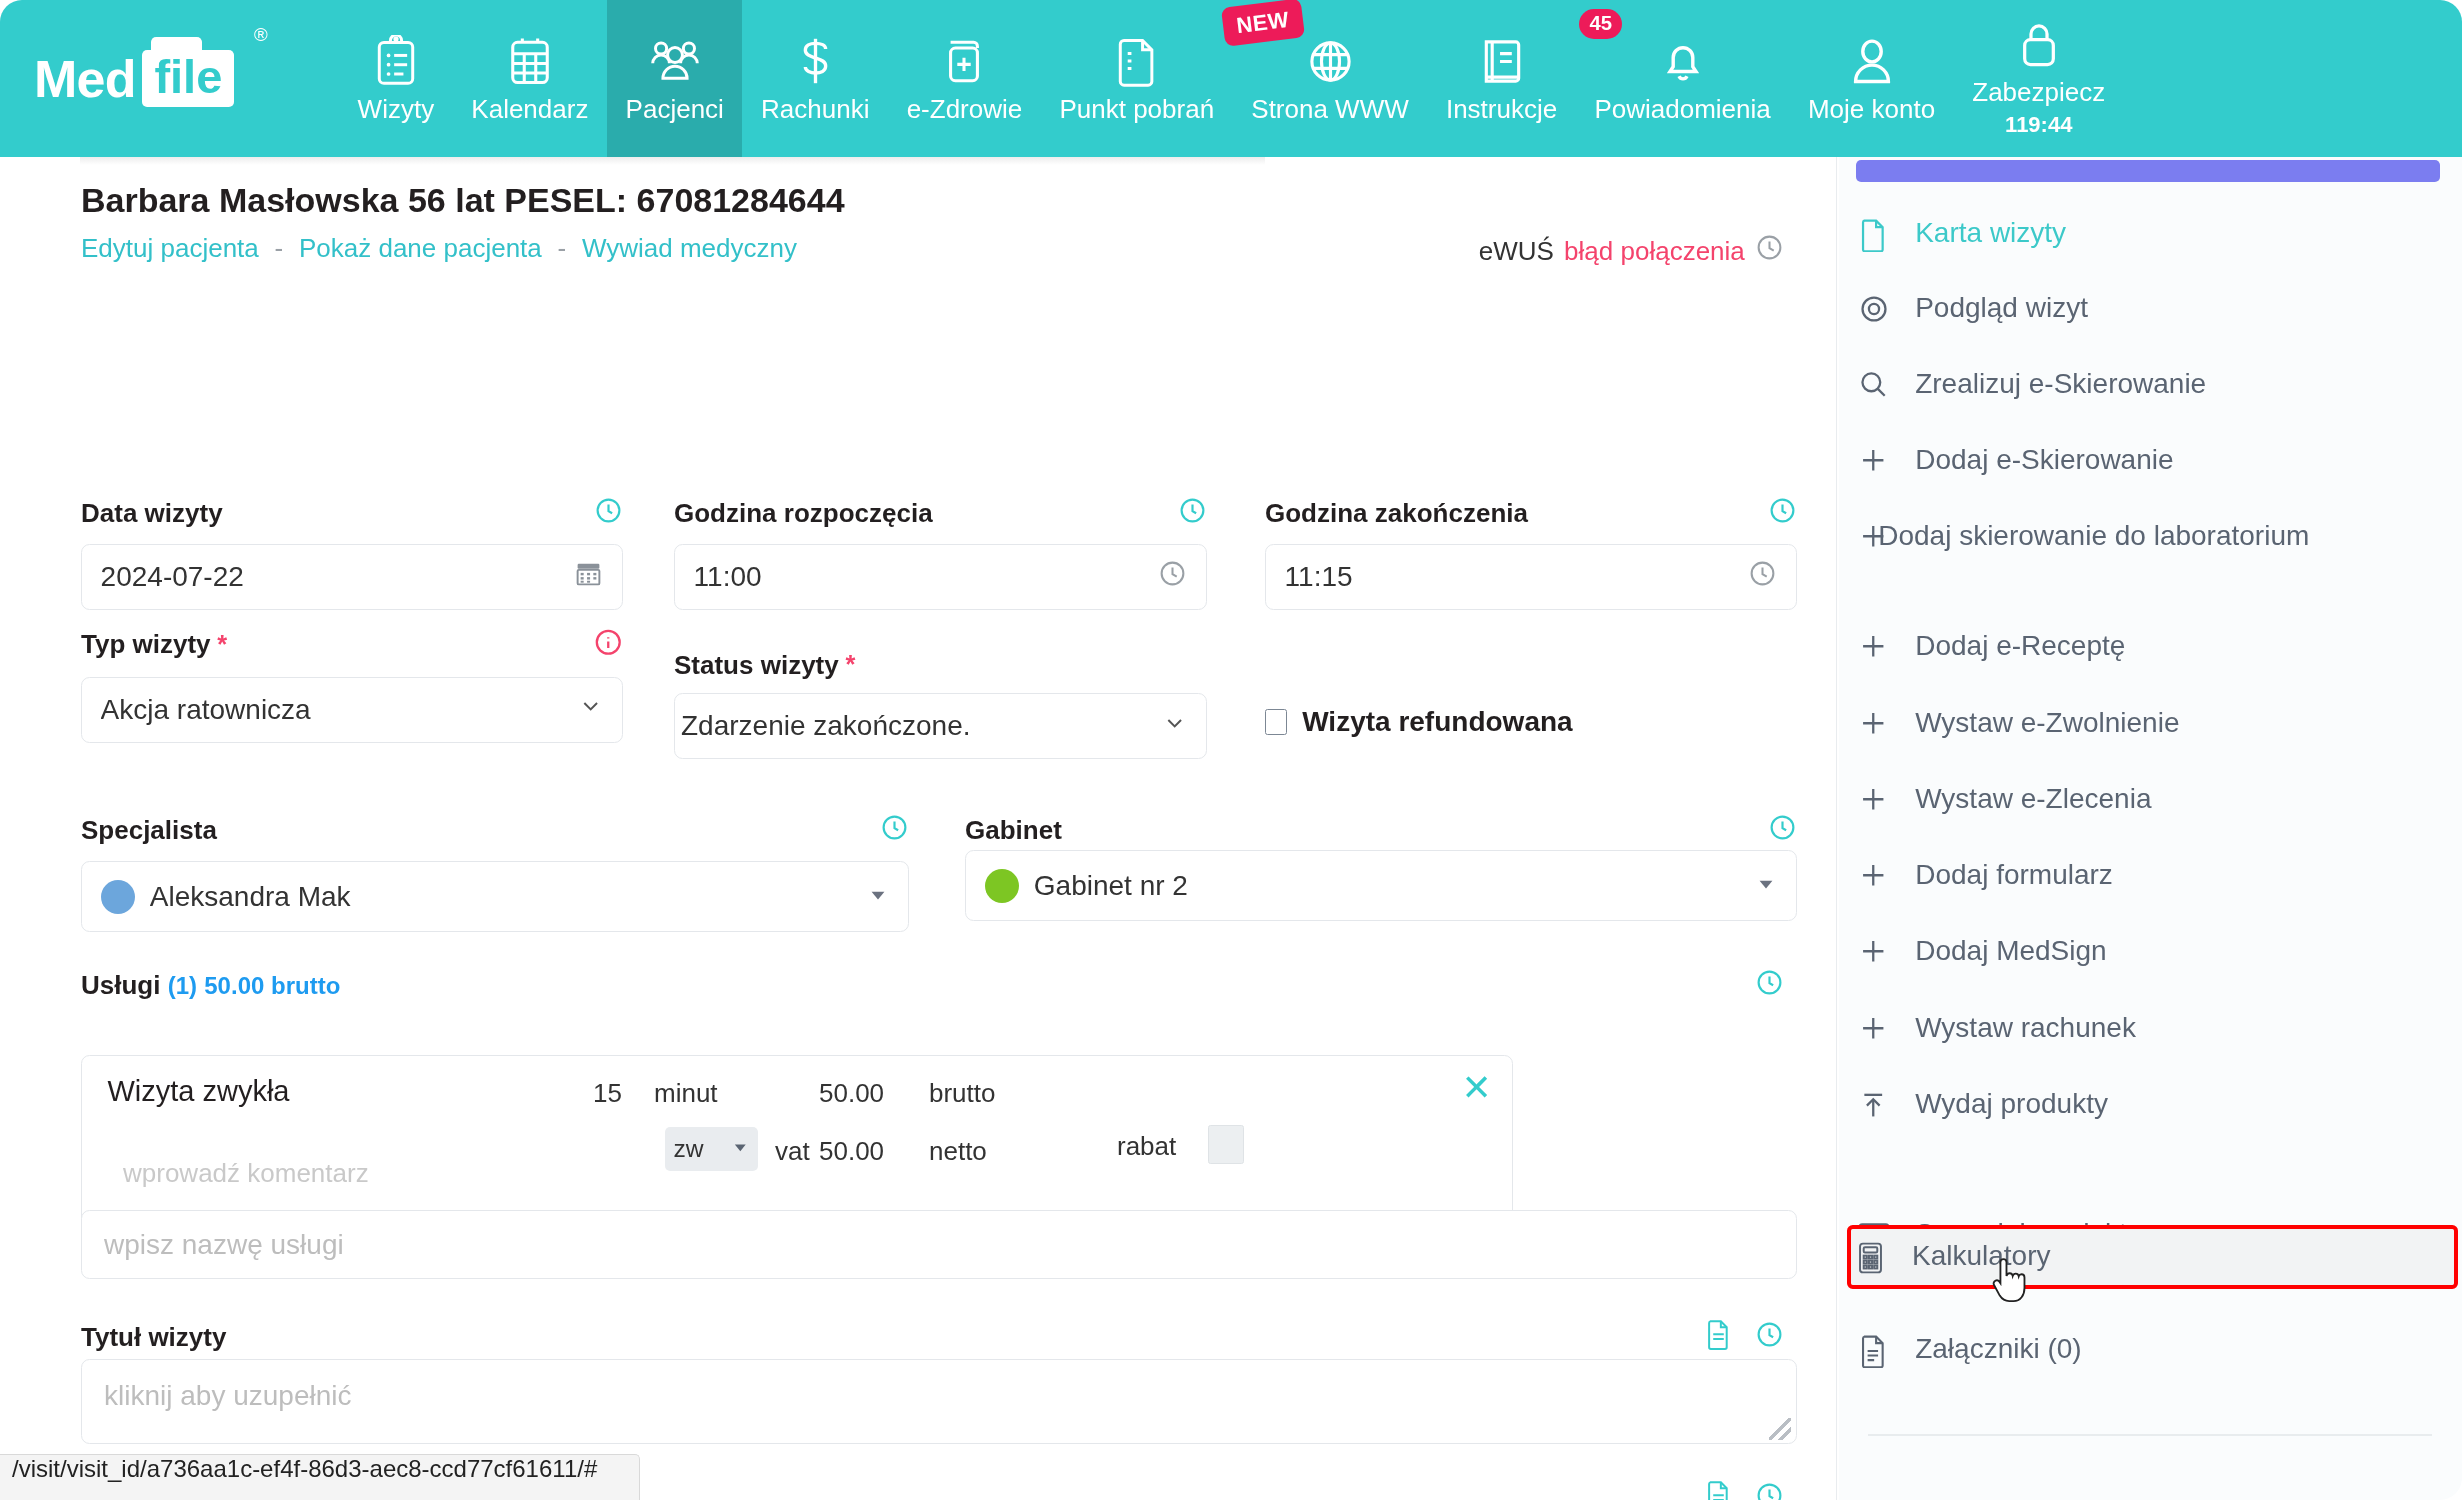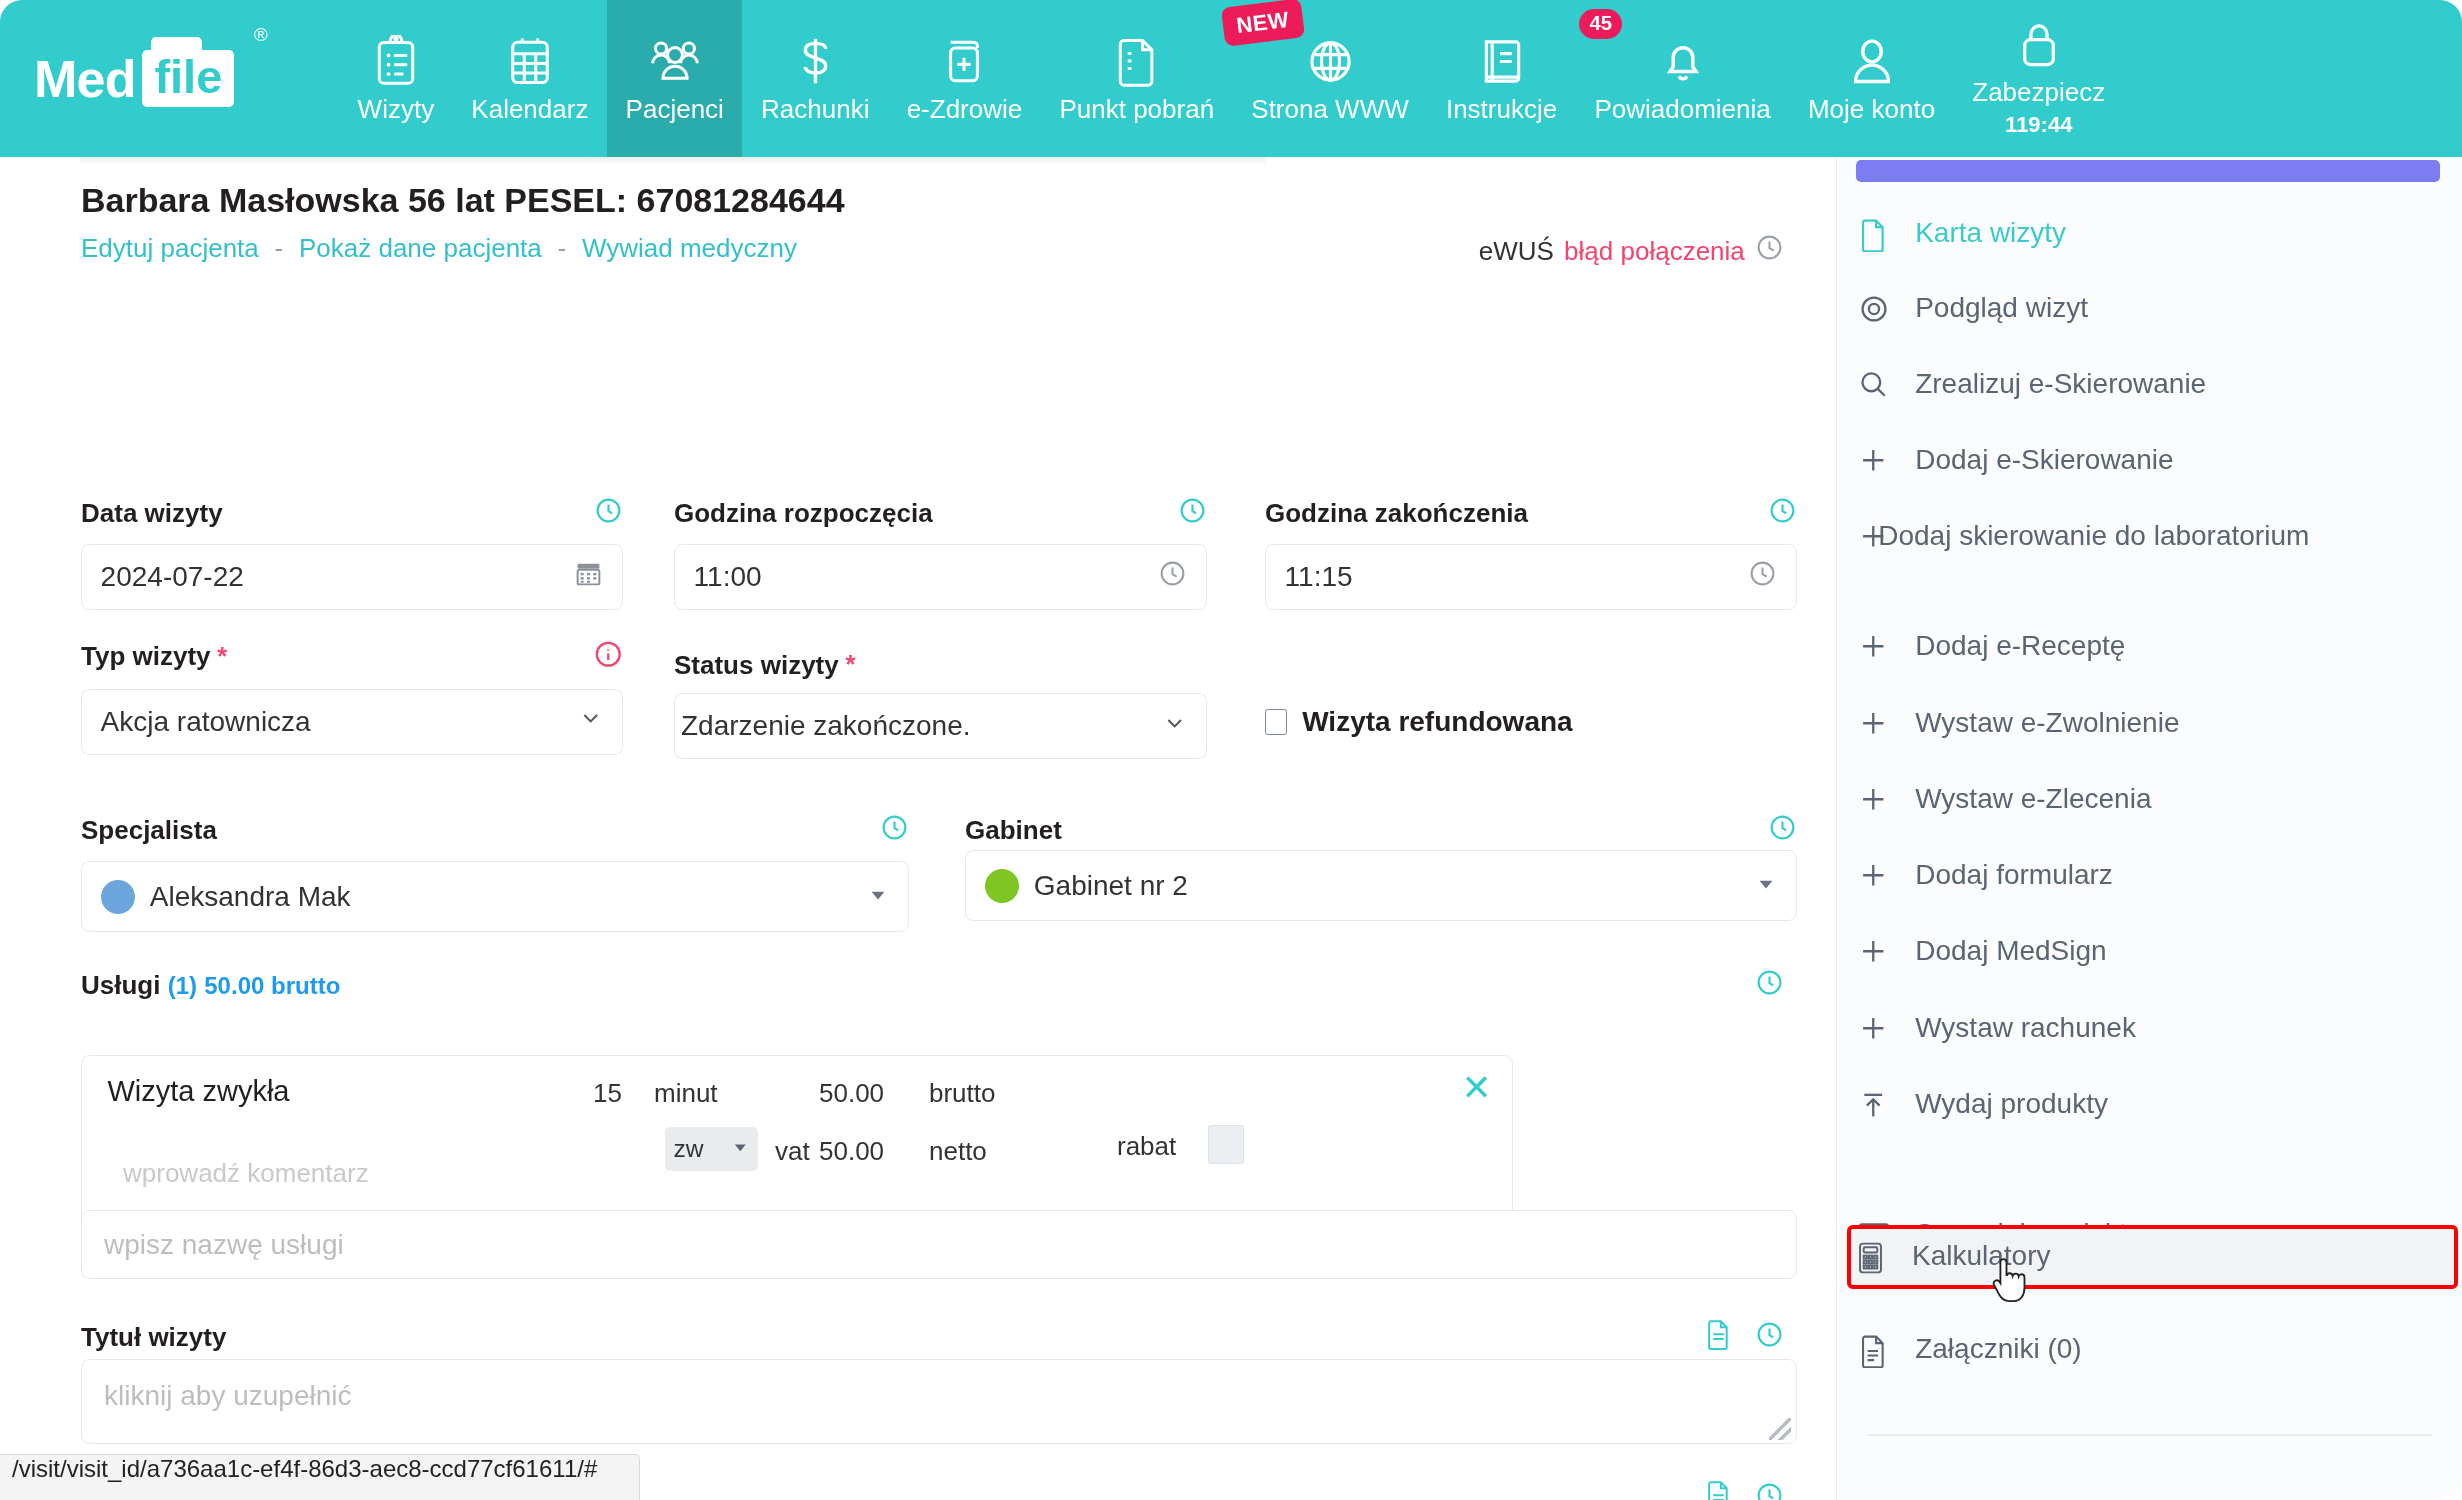--- a/index.html
+++ b/index.html
@@ -440,21 +440,21 @@
           <span class="val">11:15</span>
           <span class="clock-grey">
             <svg width="29" height="29" viewBox="0 0 24 24" fill="none" stroke="#9aa0a6" stroke-width="1.7">
               <circle cx="12" cy="12" r="9"></circle>
                 <path d="M12 7v5.5l3.5 2"></path>
             </svg>
           </span>
         </div>
       </div>
 
-      <div class="row" style="left:81px; top:482px; width:542px;">
+      <div class="row" style="left:81px; top:470px; width:542px;">
         <div class="fl" style="justify-content:space-between;">
           <span style="display:flex;align-items:center;">
             <span>Typ wizyty</span>
             <span class="req">*</span>
           </span>
           <span>
             <svg width="30.5" height="30.5" viewBox="0 0 24 24" fill="none" stroke="#F4436C" stroke-width="1.8">
               <circle cx="12" cy="12" r="9"></circle>
                 <path d="M12 8v1M12 11.5v5"></path>
             </svg>

